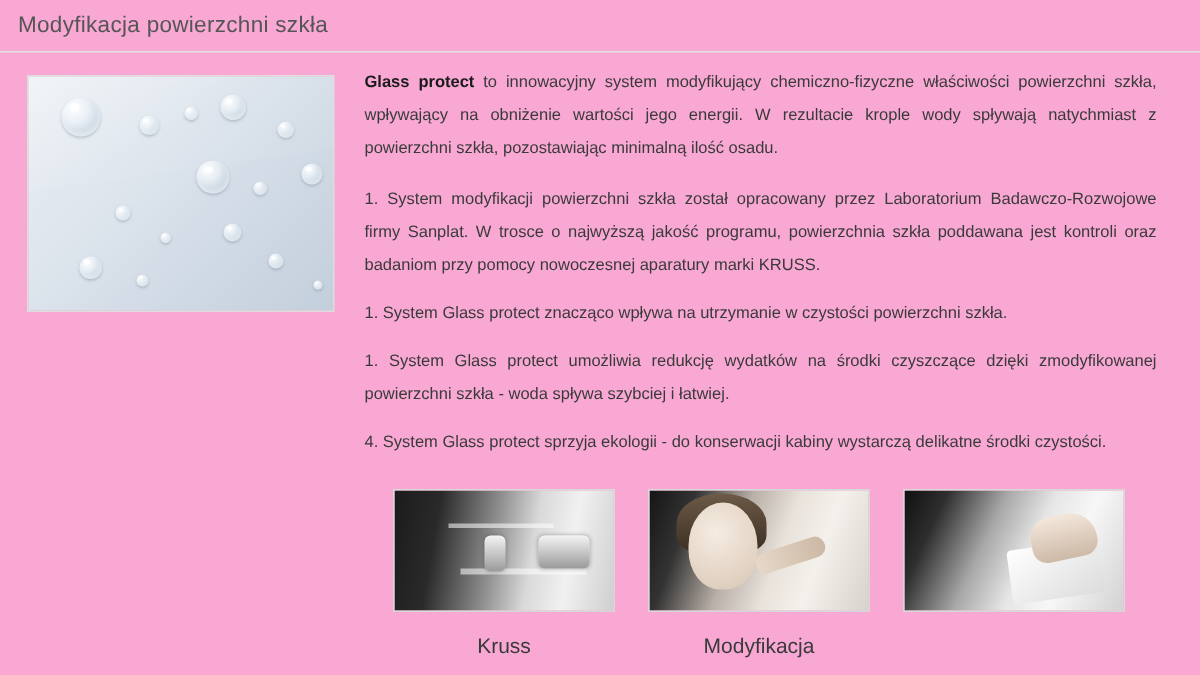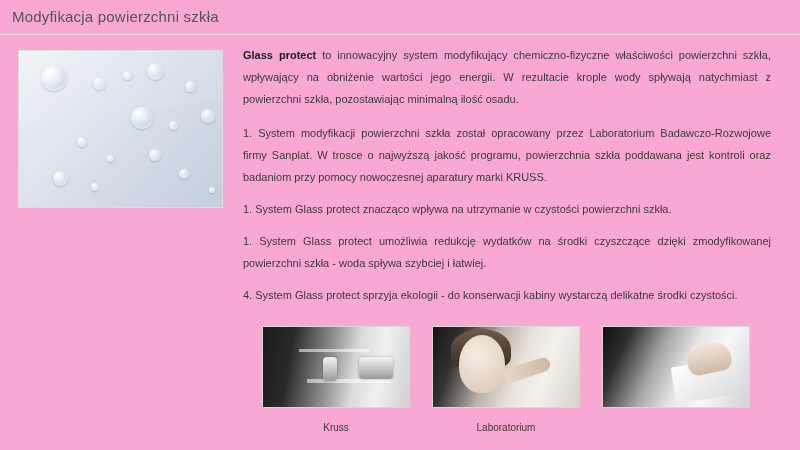--- a/index.html
+++ b/index.html
@@ -113,21 +113,21 @@
     width: 148px;
     height: 82px;
     border: 1px solid #d8d8d8;
     box-sizing: border-box;
     position: relative;
     overflow: hidden;
     background: #dcdcdc;
   }
   .thumb-caption {
     margin-top: 14px;
-    font-size: 10px;
+    font-size: 14px;
     color: #3a3a3a;
   }
   
   .t1 {
     background: linear-gradient(100deg, #1b1b1b 0%, #2a2a2a 20%, #8f8f8f 45%, #d9d9d9 62%, #f1f1f1 78%, #cfcfcf 100%);
   }
   .t1 .bar {
     position: absolute;
     background: rgba(255,255,255,0.55);
   }
@@ -240,21 +240,21 @@
       </div>
       <div class="thumb-caption">Kruss</div>
     </div>
 
     <div class="thumb-cell">
       <div class="thumb-img t2">
         <div class="hair"></div>
         <div class="face"></div>
         <div class="arm"></div>
       </div>
-      <div class="thumb-caption">Laboratorium</div>
+      <div class="thumb-caption">Modyfikacja</div>
     </div>
 
     <div class="thumb-cell">
       <div class="thumb-img t3">
         <div class="cloth"></div>
         <div class="hand"></div>
       </div>
     </div>
 
   </div>

